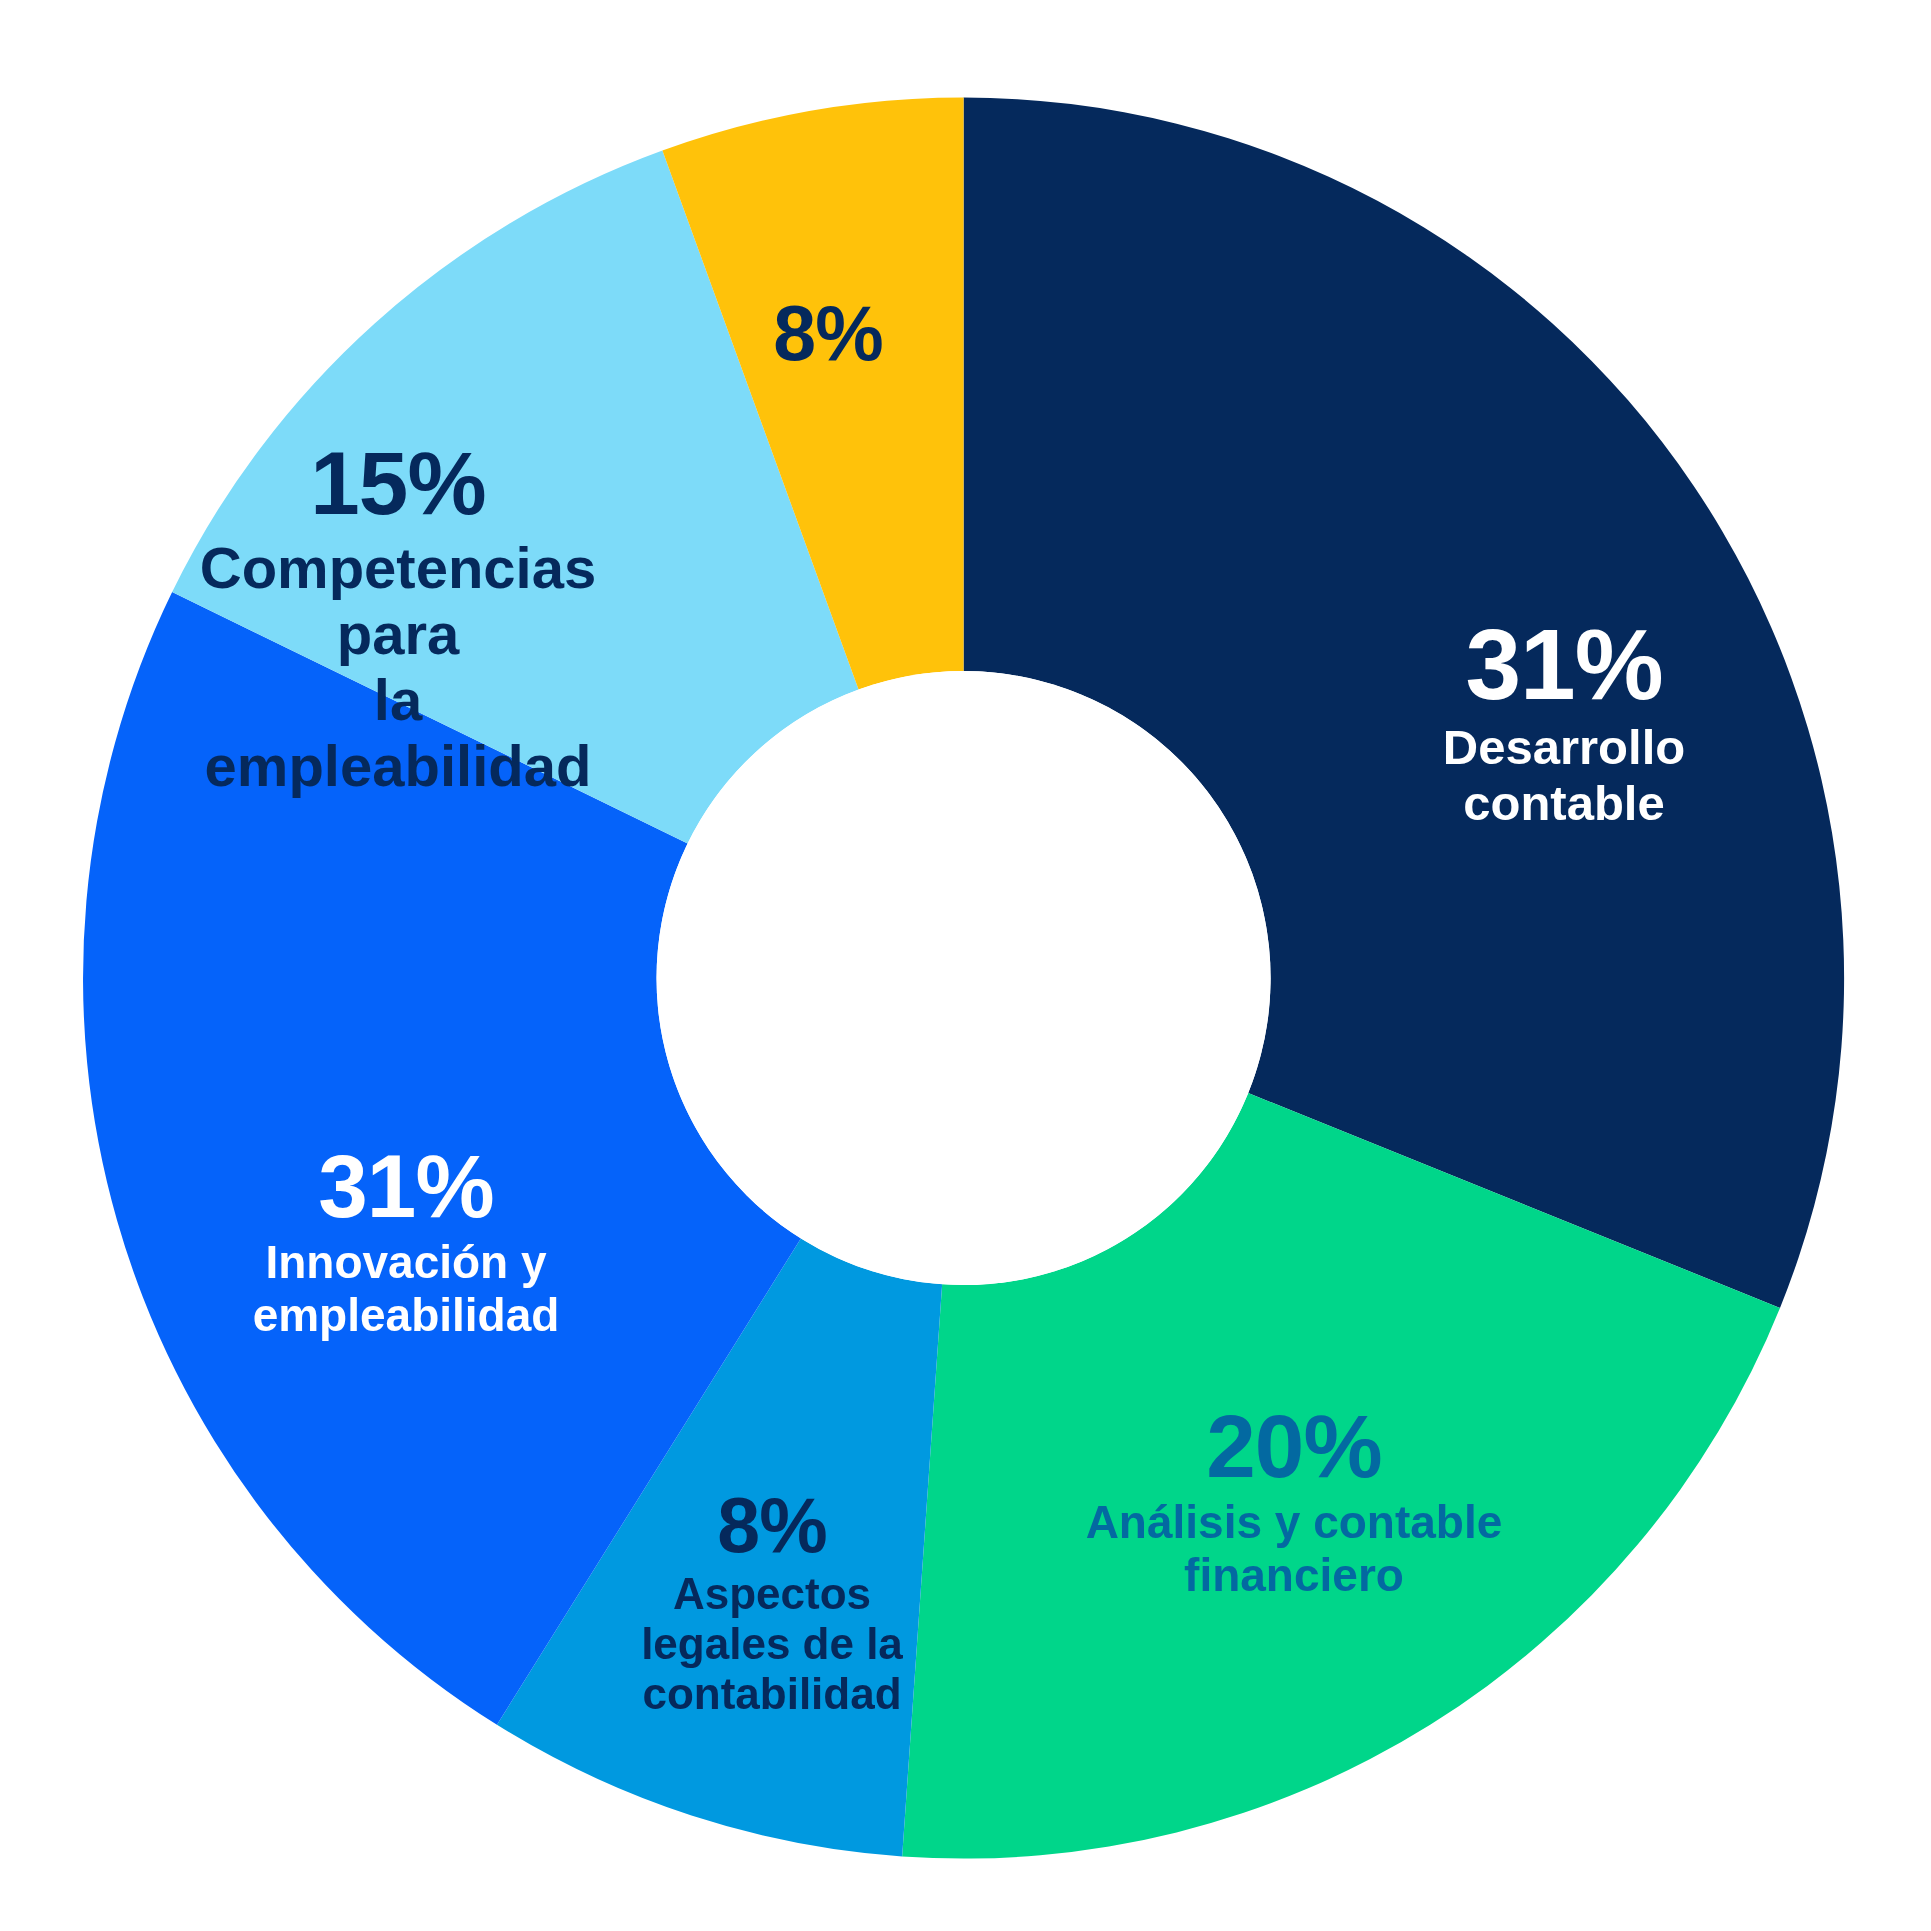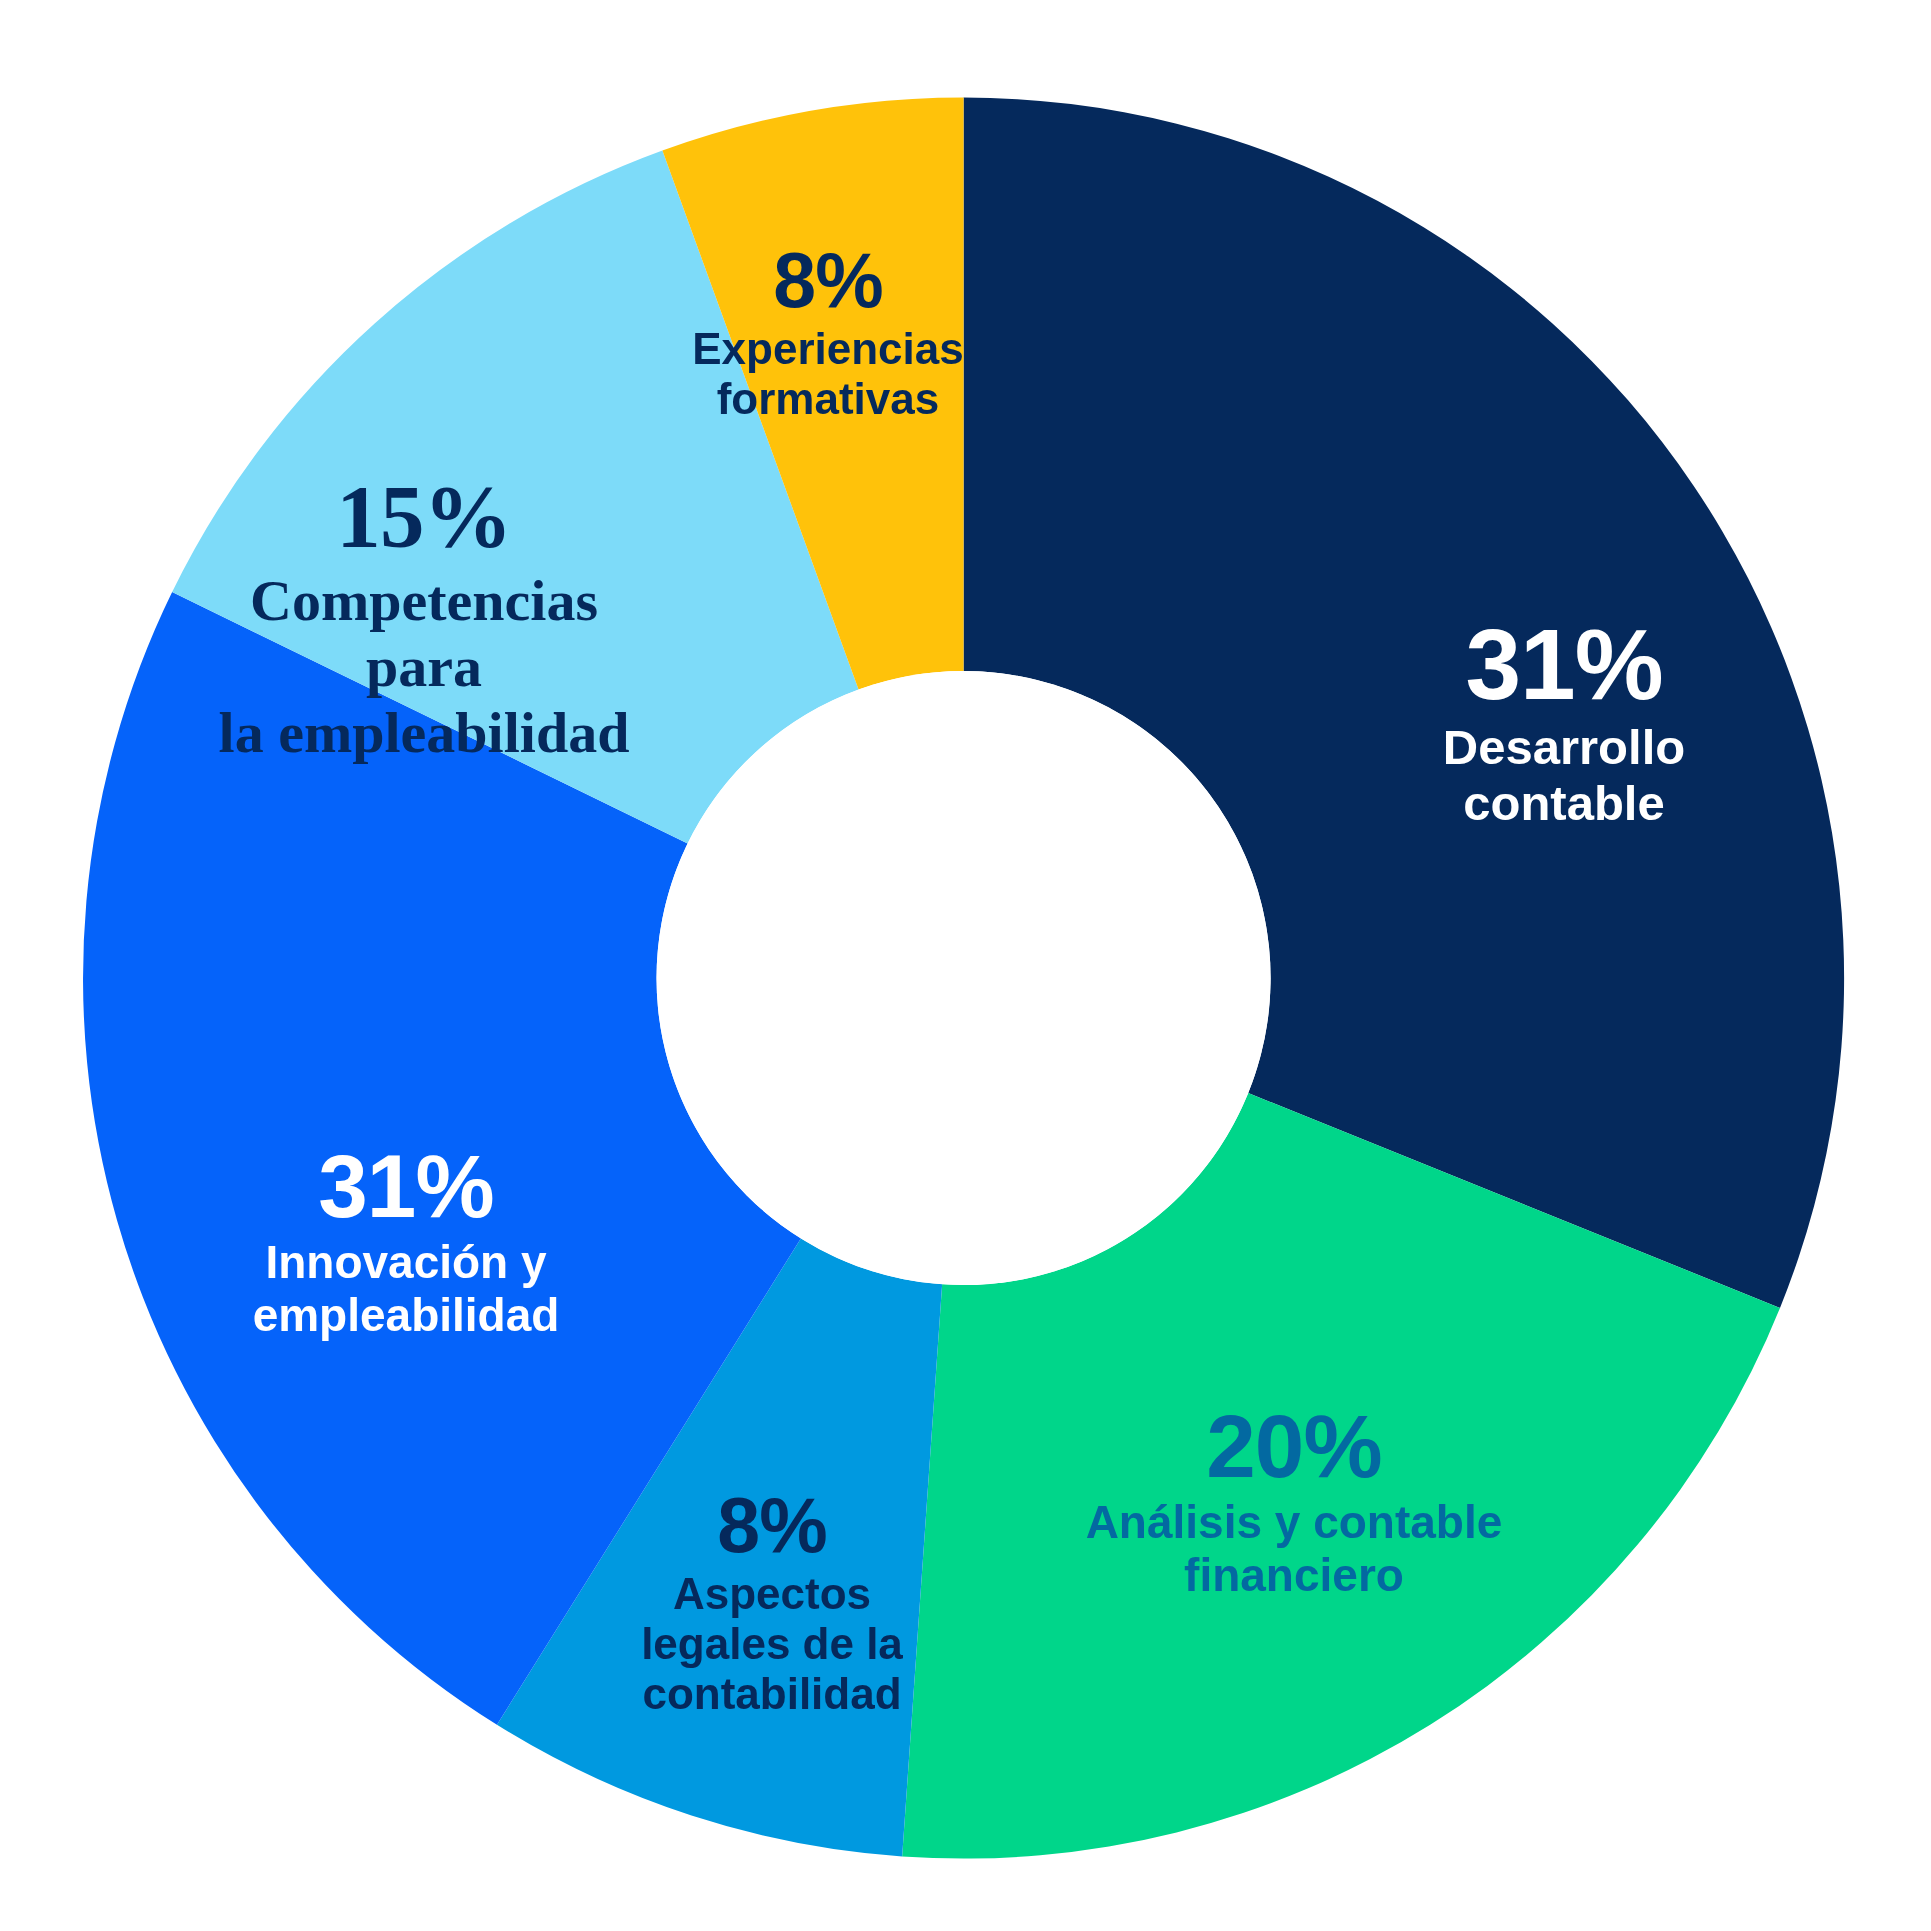--- a/index.html
+++ b/index.html
@@ -49,21 +49,21 @@
   #label-1 .name{ font-size:46px; }
 
   #label-2{ left:772px; top:1603px; width:299px; }
   #label-2 .pct{ font-size:77px; }
   #label-2 .name{ font-size:44px; }
 
   #label-3{ left:406px; top:1241px; width:434px; }
   #label-3 .pct{ font-size:89px; }
   #label-3 .name{ font-size:46px; }
 
-  #label-4{ left:424px; top:618px; width:444px;font-family:Liberation Serif, serif; }
+  #label-4{ left:398px; top:618px; width:444px; }
   #label-4 .pct{ font-size:89px; }
   #label-4 .name{ font-size:58px; }
 
   #label-5{ left:828px; top:333px; width:290px; }
   #label-5 .pct{ font-size:77px; }
   #label-5 .name{ font-size:44px; }
 </style>
 </head>
 <body>
 
@@ -117,20 +117,16 @@
   <div class="seg-label" id="label-4" style="color: rgb(5, 41, 92);">
     <span class="pct">15%</span>
     <span class="name">
       <span>Competencias para</span><br>
       <span>la empleabilidad</span>
     </span>
   </div>
 
   <div class="seg-label" id="label-5" style="color: rgb(5, 41, 92);">
     <span class="pct">8%</span>
-    <span class="name">
-      <span>Experiencias</span><br>
-      <span>formativas</span>
-    </span>
   </div>
 
 </div>
 
 
 </body></html>

